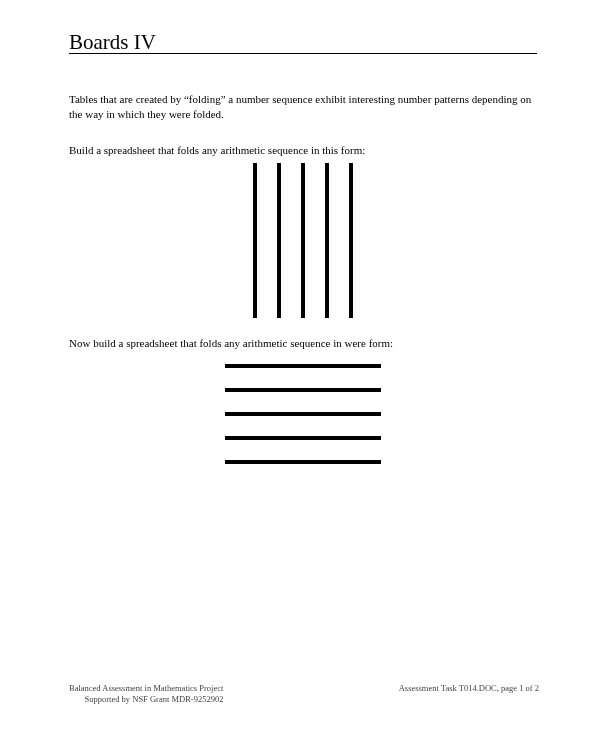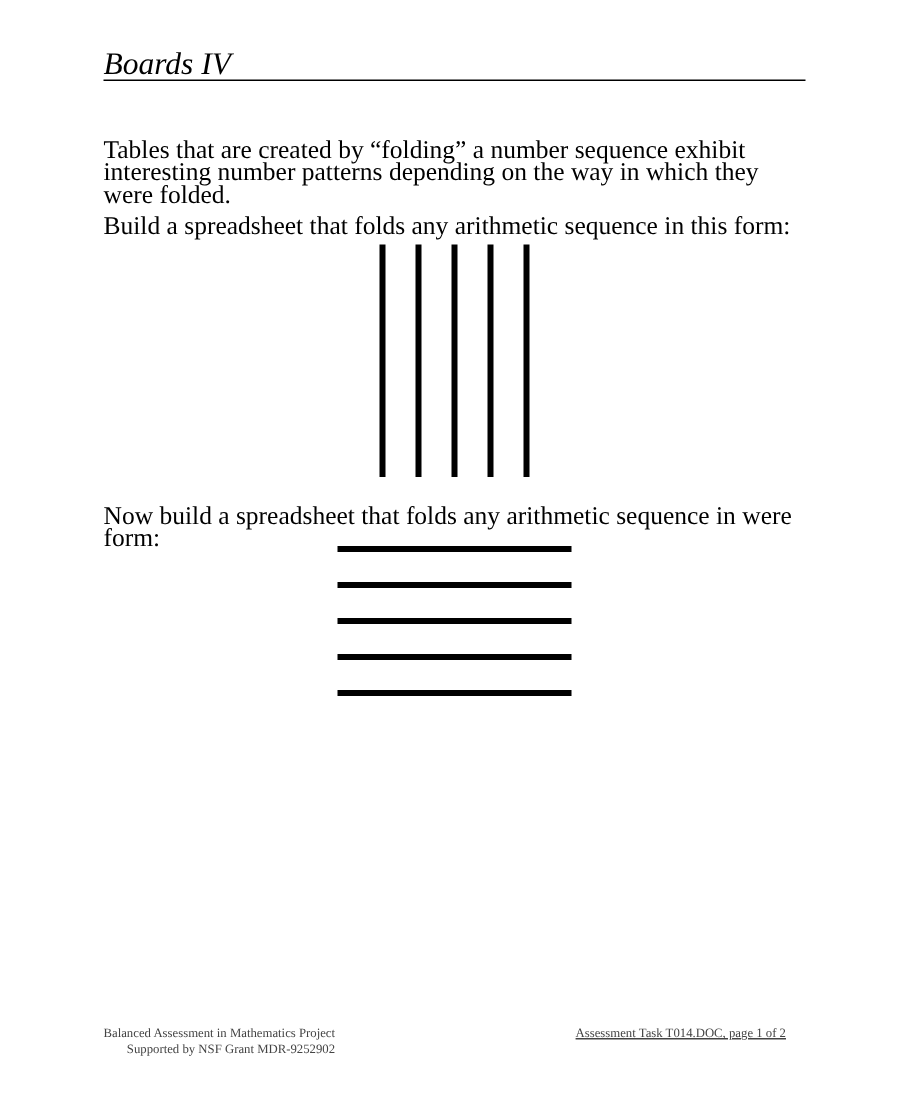--- a/index.html
+++ b/index.html
@@ -1,28 +1,28 @@
 <!DOCTYPE html>
 <html><head>
 <meta charset="utf-8">
 <style>
   html, body { margin: 0; padding: 0; background: #ffffff; }
   body { width: 606px; height: 729px; position: relative; overflow: hidden;
          font-family: "Liberation Serif", "DejaVu Serif", serif; color: #000; }
-  .title { position: absolute; left: 69px; top: 30px; font-size: 21px; font-style: italic; line-height: 24px; }
+  .title { position: absolute; left: 69px; top: 30px; font-size: 21px; line-height: 24px; }
   .rule { position: absolute; left: 69px; top: 53px; width: 468px; height: 1px; background: #000; }
-  .para { position: absolute; left: 69px; font-size: 17px; line-height: 15px; width: 470px; }
+  .para { position: absolute; left: 69px; font-size: 11px; line-height: 15px; width: 470px; }
   .p1 { top: 92px; }
   .p2 { top: 143px; }
   .p3 { top: 336px; }
   .vline { position: absolute; top: 163px; width: 4px; height: 155px; background: #000; }
   .hline { position: absolute; left: 225px; width: 156px; height: 4px; background: #000; }
   .footer { position: absolute; top: 683px; font-size: 8.5px; line-height: 11px; color: #444; text-align: right; }
   .fl { left: 69px; }
-  .fr { right: 82px; text-align: center; text-decoration: underline; }
+  .fr { right: 67px; text-align: center; }
 </style>
 </head>
 <body>
 
 <div class="title">Boards IV</div>
 <div class="rule"></div>
 
 <div class="para p1">Tables that are created by “folding” a number sequence exhibit interesting number patterns depending on the way in which they were folded.</div>
 <div class="para p2">Build a spreadsheet that folds any arithmetic sequence in this form:</div>
 

